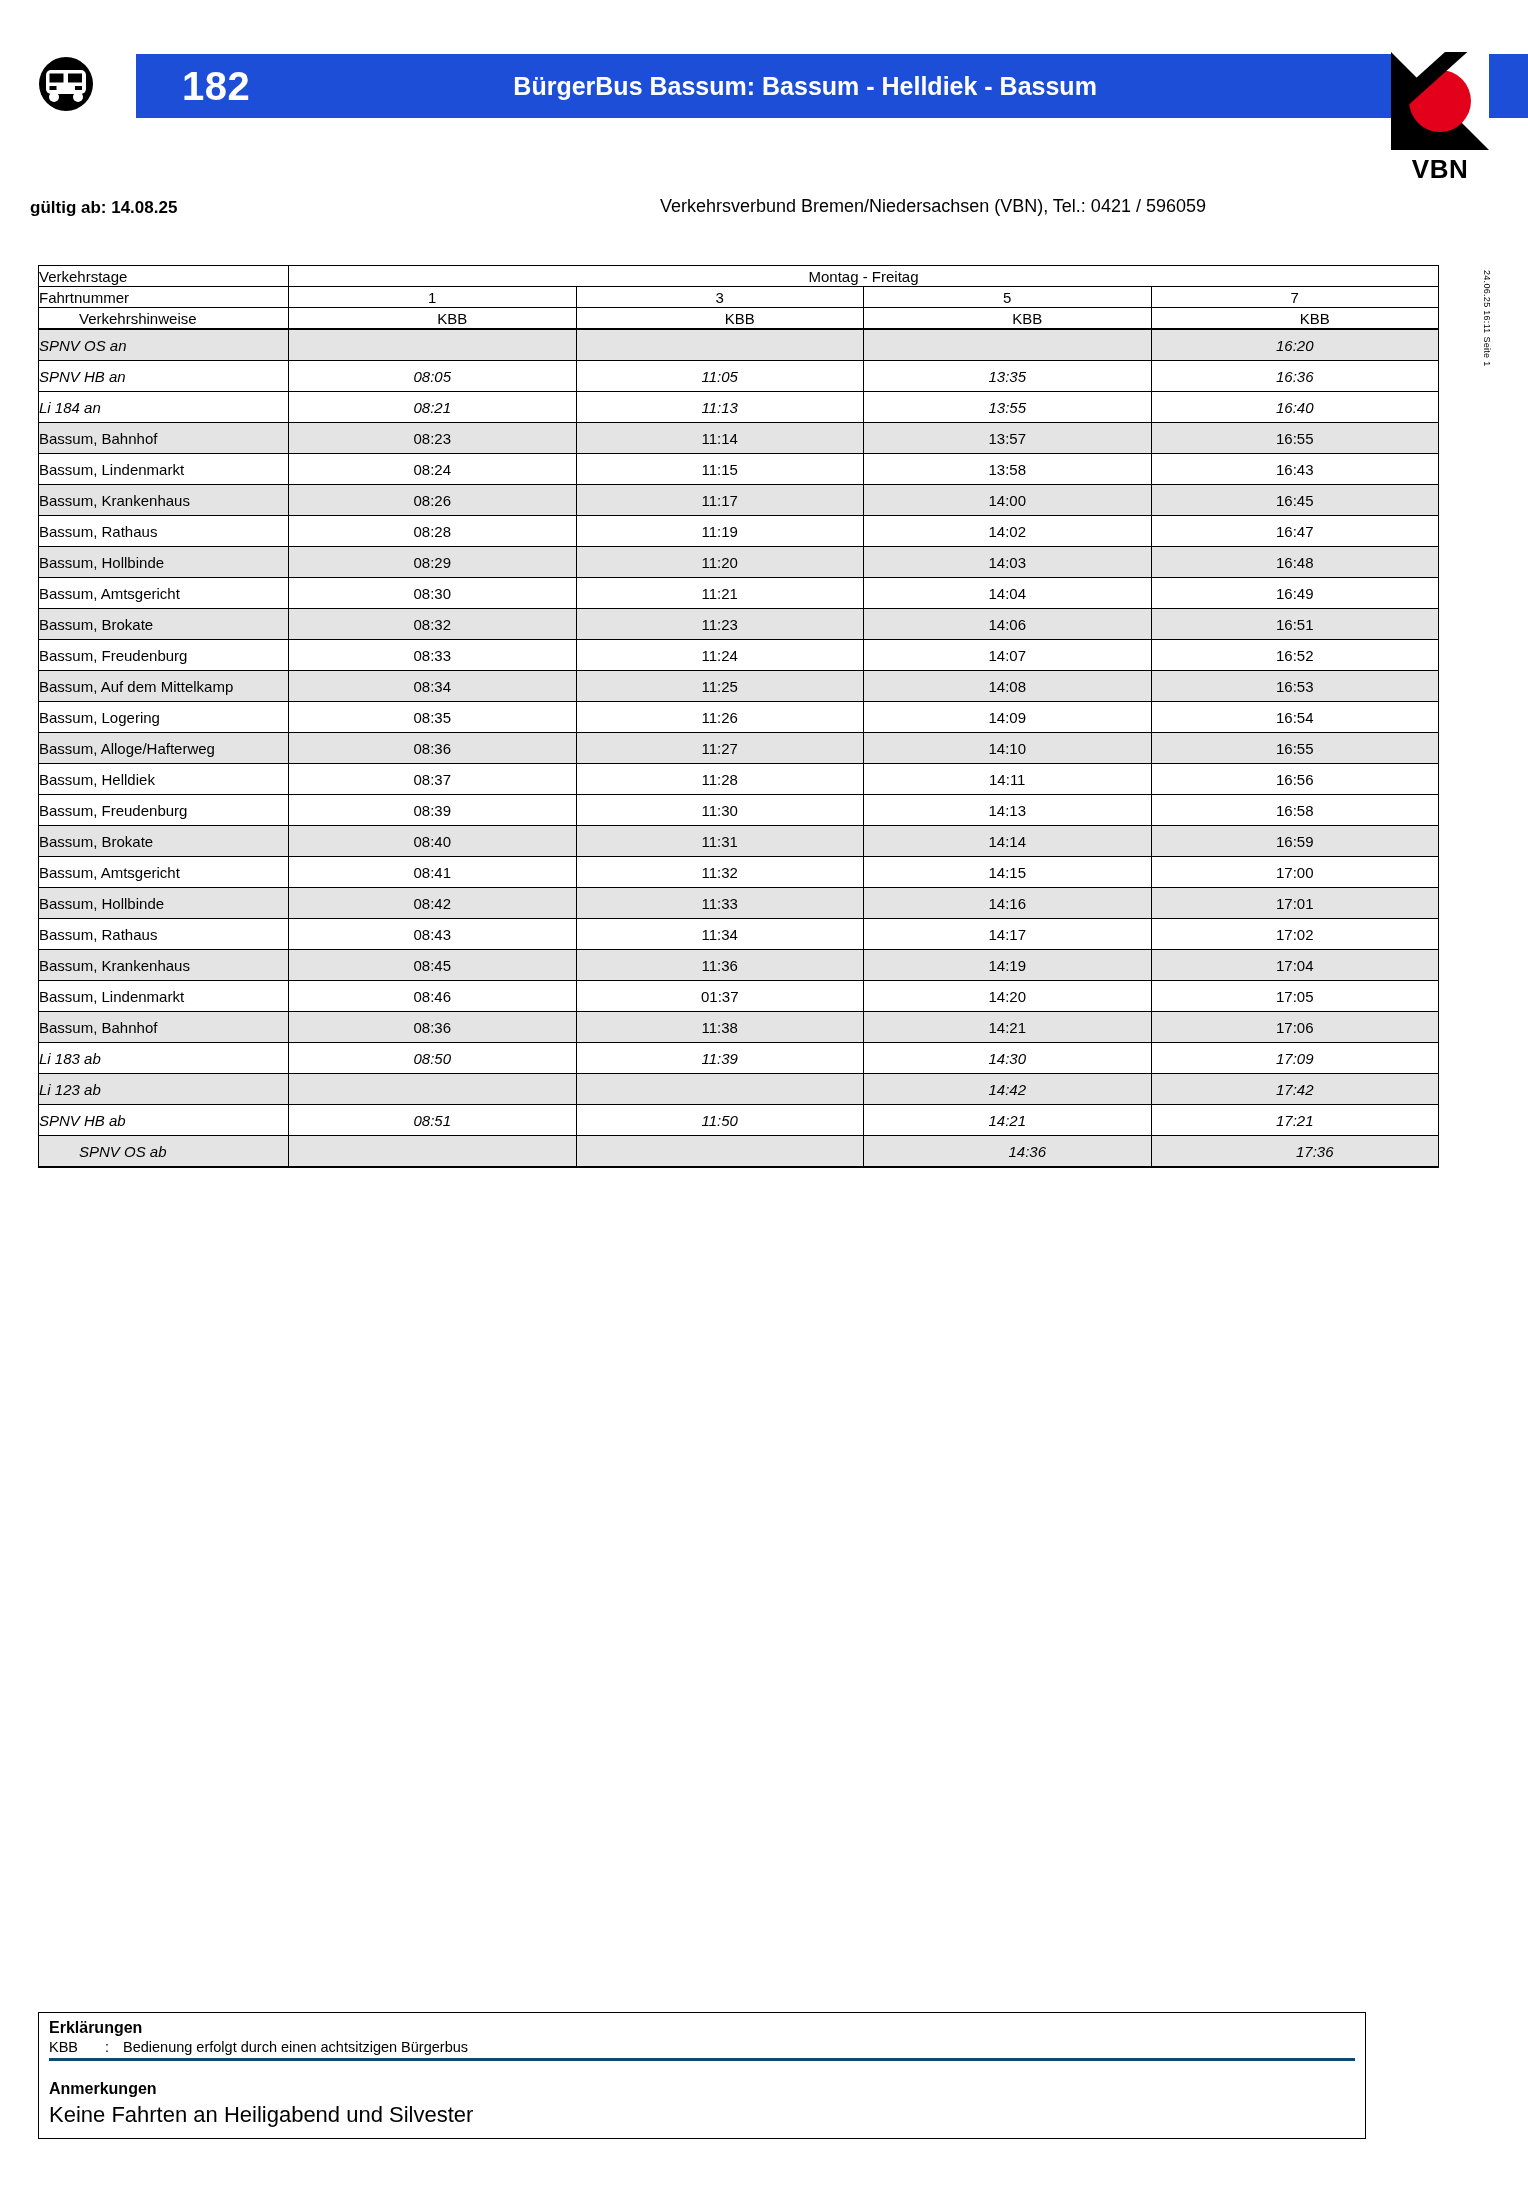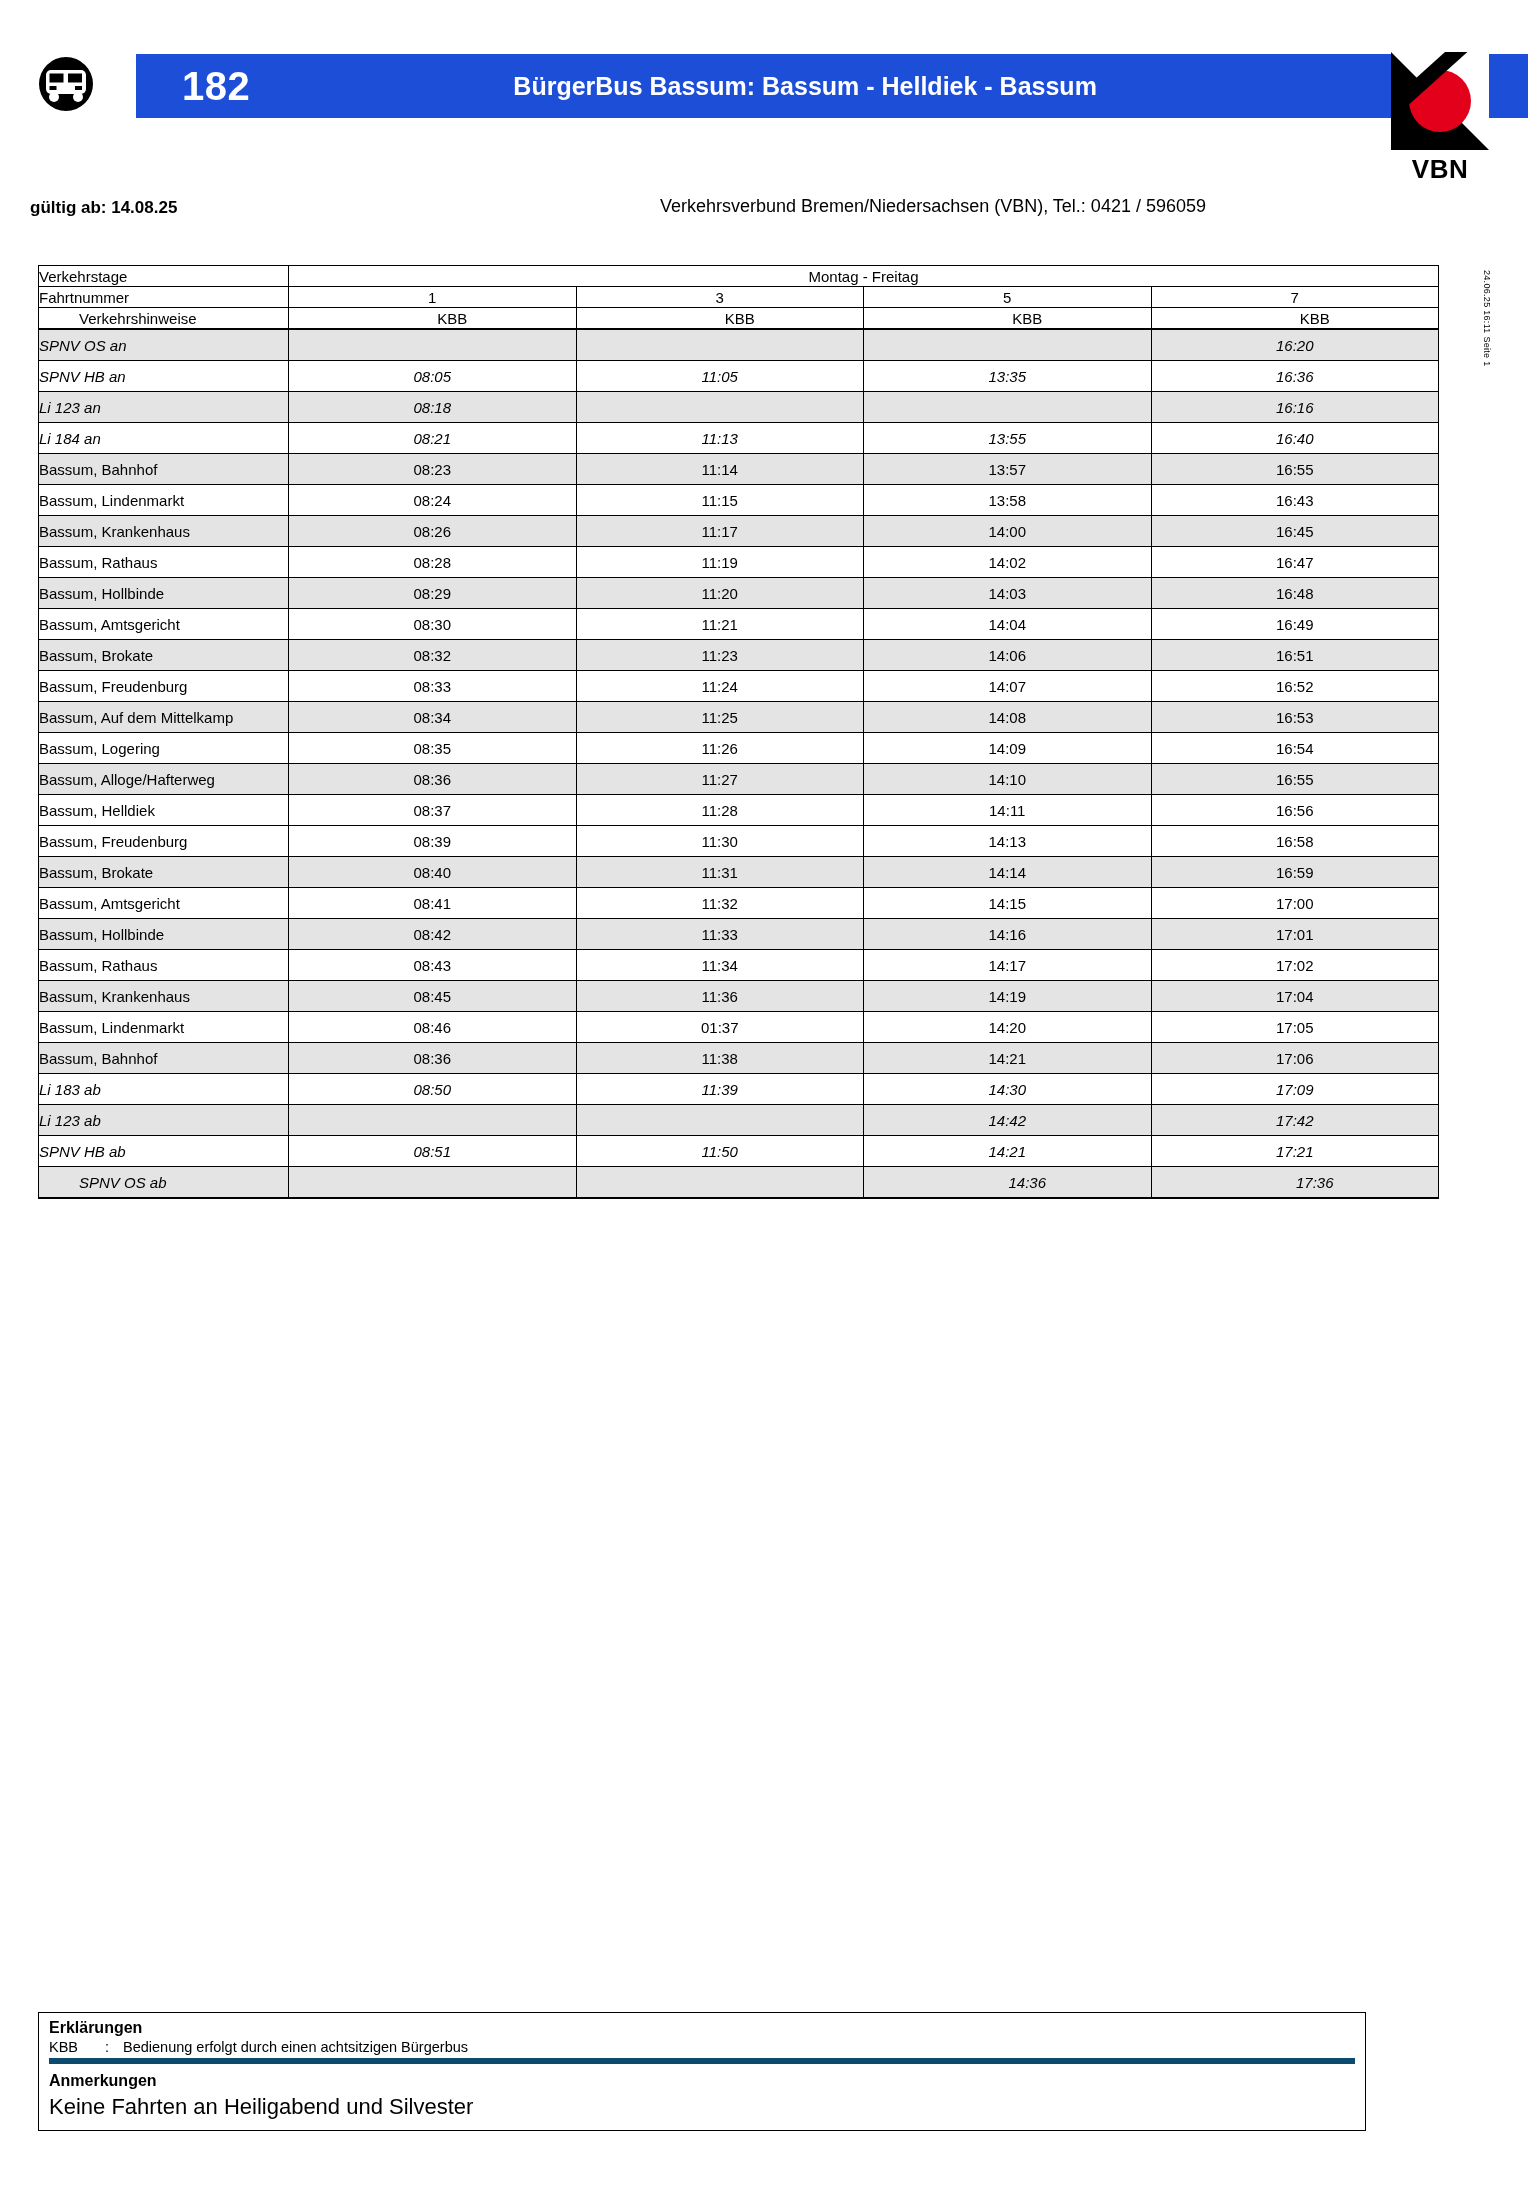--- a/index.html
+++ b/index.html
@@ -231,22 +231,22 @@
     font-size: 14.5px;
     display: flex;
     margin-bottom: 3px;
   }
   .notes .kbb-row .k { width: 56px; }
   .notes .kbb-row .c { width: 18px; }
   .notes .t2 {
     font-size: 16px;
     font-weight: bold;
     margin-top: 2px;
-    border-top: 6px solid #0c4a6e;
-    padding-top: 8px;
+    border-top: 3px solid #0c4a6e;
+    padding-top: 19px;
   }
   .notes .big {
     font-size: 22px;
     margin-top: 4px;
   }
 </style>
 </head>
 <body>
 
 <div class="page">
@@ -321,27 +321,20 @@
             <td class="time ital"></td>
             <td class="time ital">16:20</td>
           </tr>
           <tr class="plain">
             <td class="stop-name ital">SPNV HB an</td>
             <td class="time ital">08:05</td>
             <td class="time ital">11:05</td>
             <td class="time ital">13:35</td>
             <td class="time ital">16:36</td>
           </tr>
-          <tr class="shade">
-            <td class="stop-name ital">Li 123 an</td>
-            <td class="time ital">08:18</td>
-            <td class="time ital"></td>
-            <td class="time ital"></td>
-            <td class="time ital">16:16</td>
-          </tr>
           <tr class="plain">
             <td class="stop-name ital">Li 184 an</td>
             <td class="time ital">08:21</td>
             <td class="time ital">11:13</td>
             <td class="time ital">13:55</td>
             <td class="time ital">16:40</td>
           </tr>
           <tr class="shade">
             <td class="stop-name bold">Bassum, Bahnhof</td>
             <td class="time bold">08:23</td>

